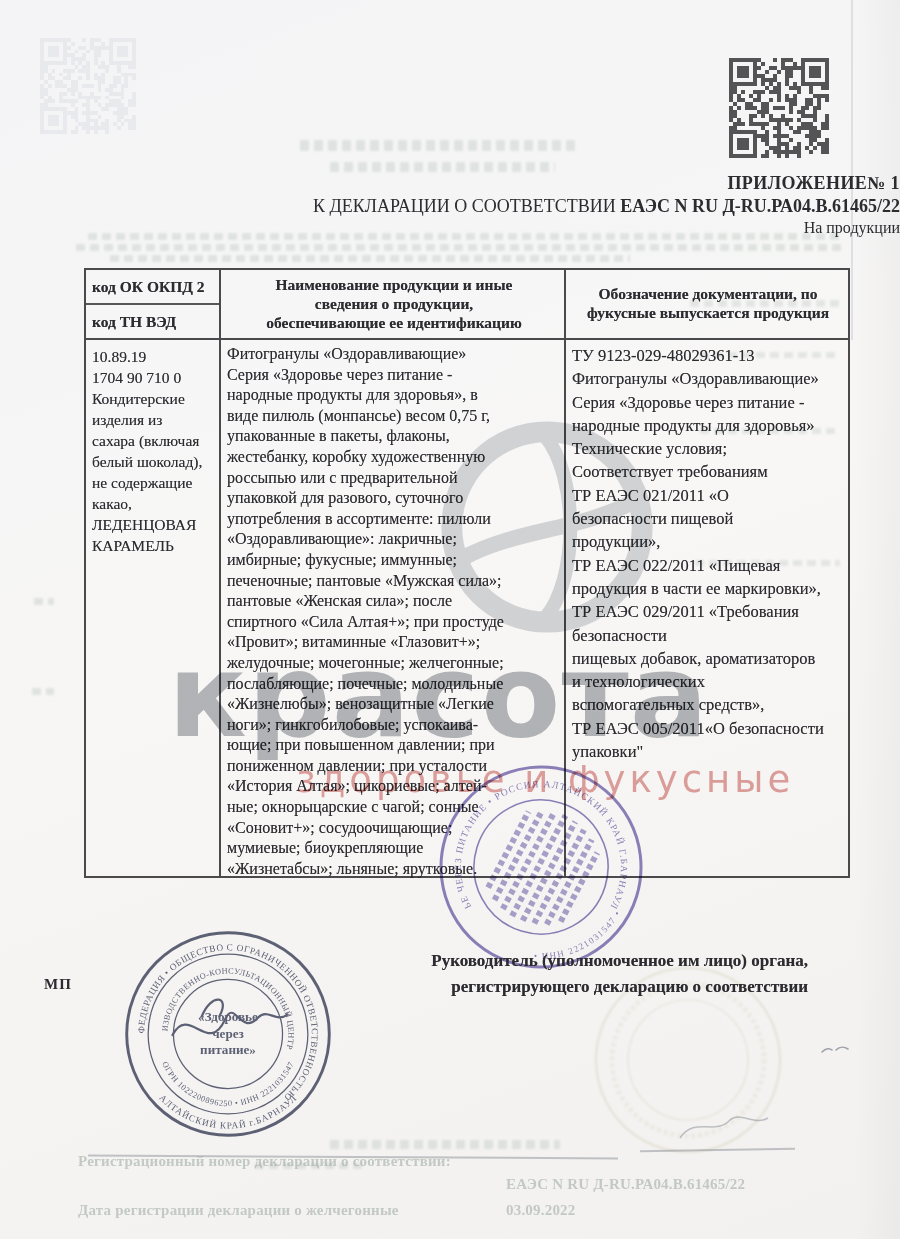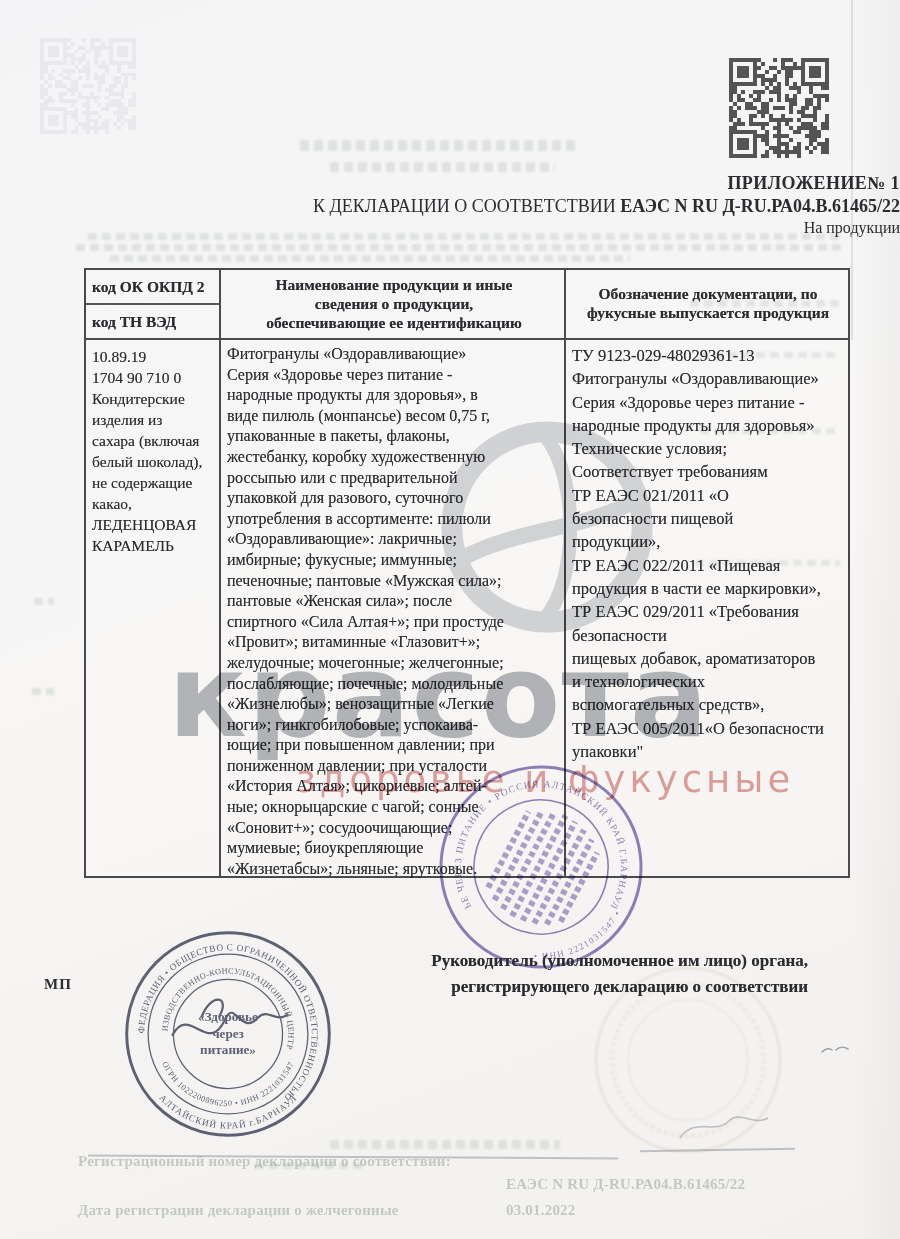--- a/index.html
+++ b/index.html
@@ -919,15 +919,15 @@
   <div class="gbar" style="left:330px;top:1140px;width:230px;height:9px;"></div>
   <div class="gbar" style="left:255px;top:1163px;width:110px;height:6px;"></div>
   <div class="gline" style="left:88px;top:1156px;width:530px;transform:rotate(.3deg);"></div>
   <div class="gline" style="left:640px;top:1149px;width:155px;transform:rotate(-1deg);"></div>
   <svg style="position:absolute;left:660px;top:1108px;width:120px;height:40px;opacity:.35;" viewBox="0 0 120 40" fill="none" stroke="#5a6070" stroke-width="1.5">
     <path d="M20,30 C35,8 55,28 70,12 C80,3 95,18 108,10"></path>
   </svg>
   <div class="gtext" style="left:78px;top:1153px;">Регистрационный номер декларации о соответствии:</div>
   <div class="gtext" style="left:506px;top:1176px;">ЕАЭС N RU Д-RU.РА04.В.61465/22</div>
   <div class="gtext" style="left:78px;top:1202px;">Дата регистрации декларации о желчегонные</div>
-  <div class="gtext" style="left:506px;top:1202px;">03.01.2022</div>
+  <div class="gtext" style="left:506px;top:1202px;">03.09.2022</div>
 
 </div>
 
 </body></html>

